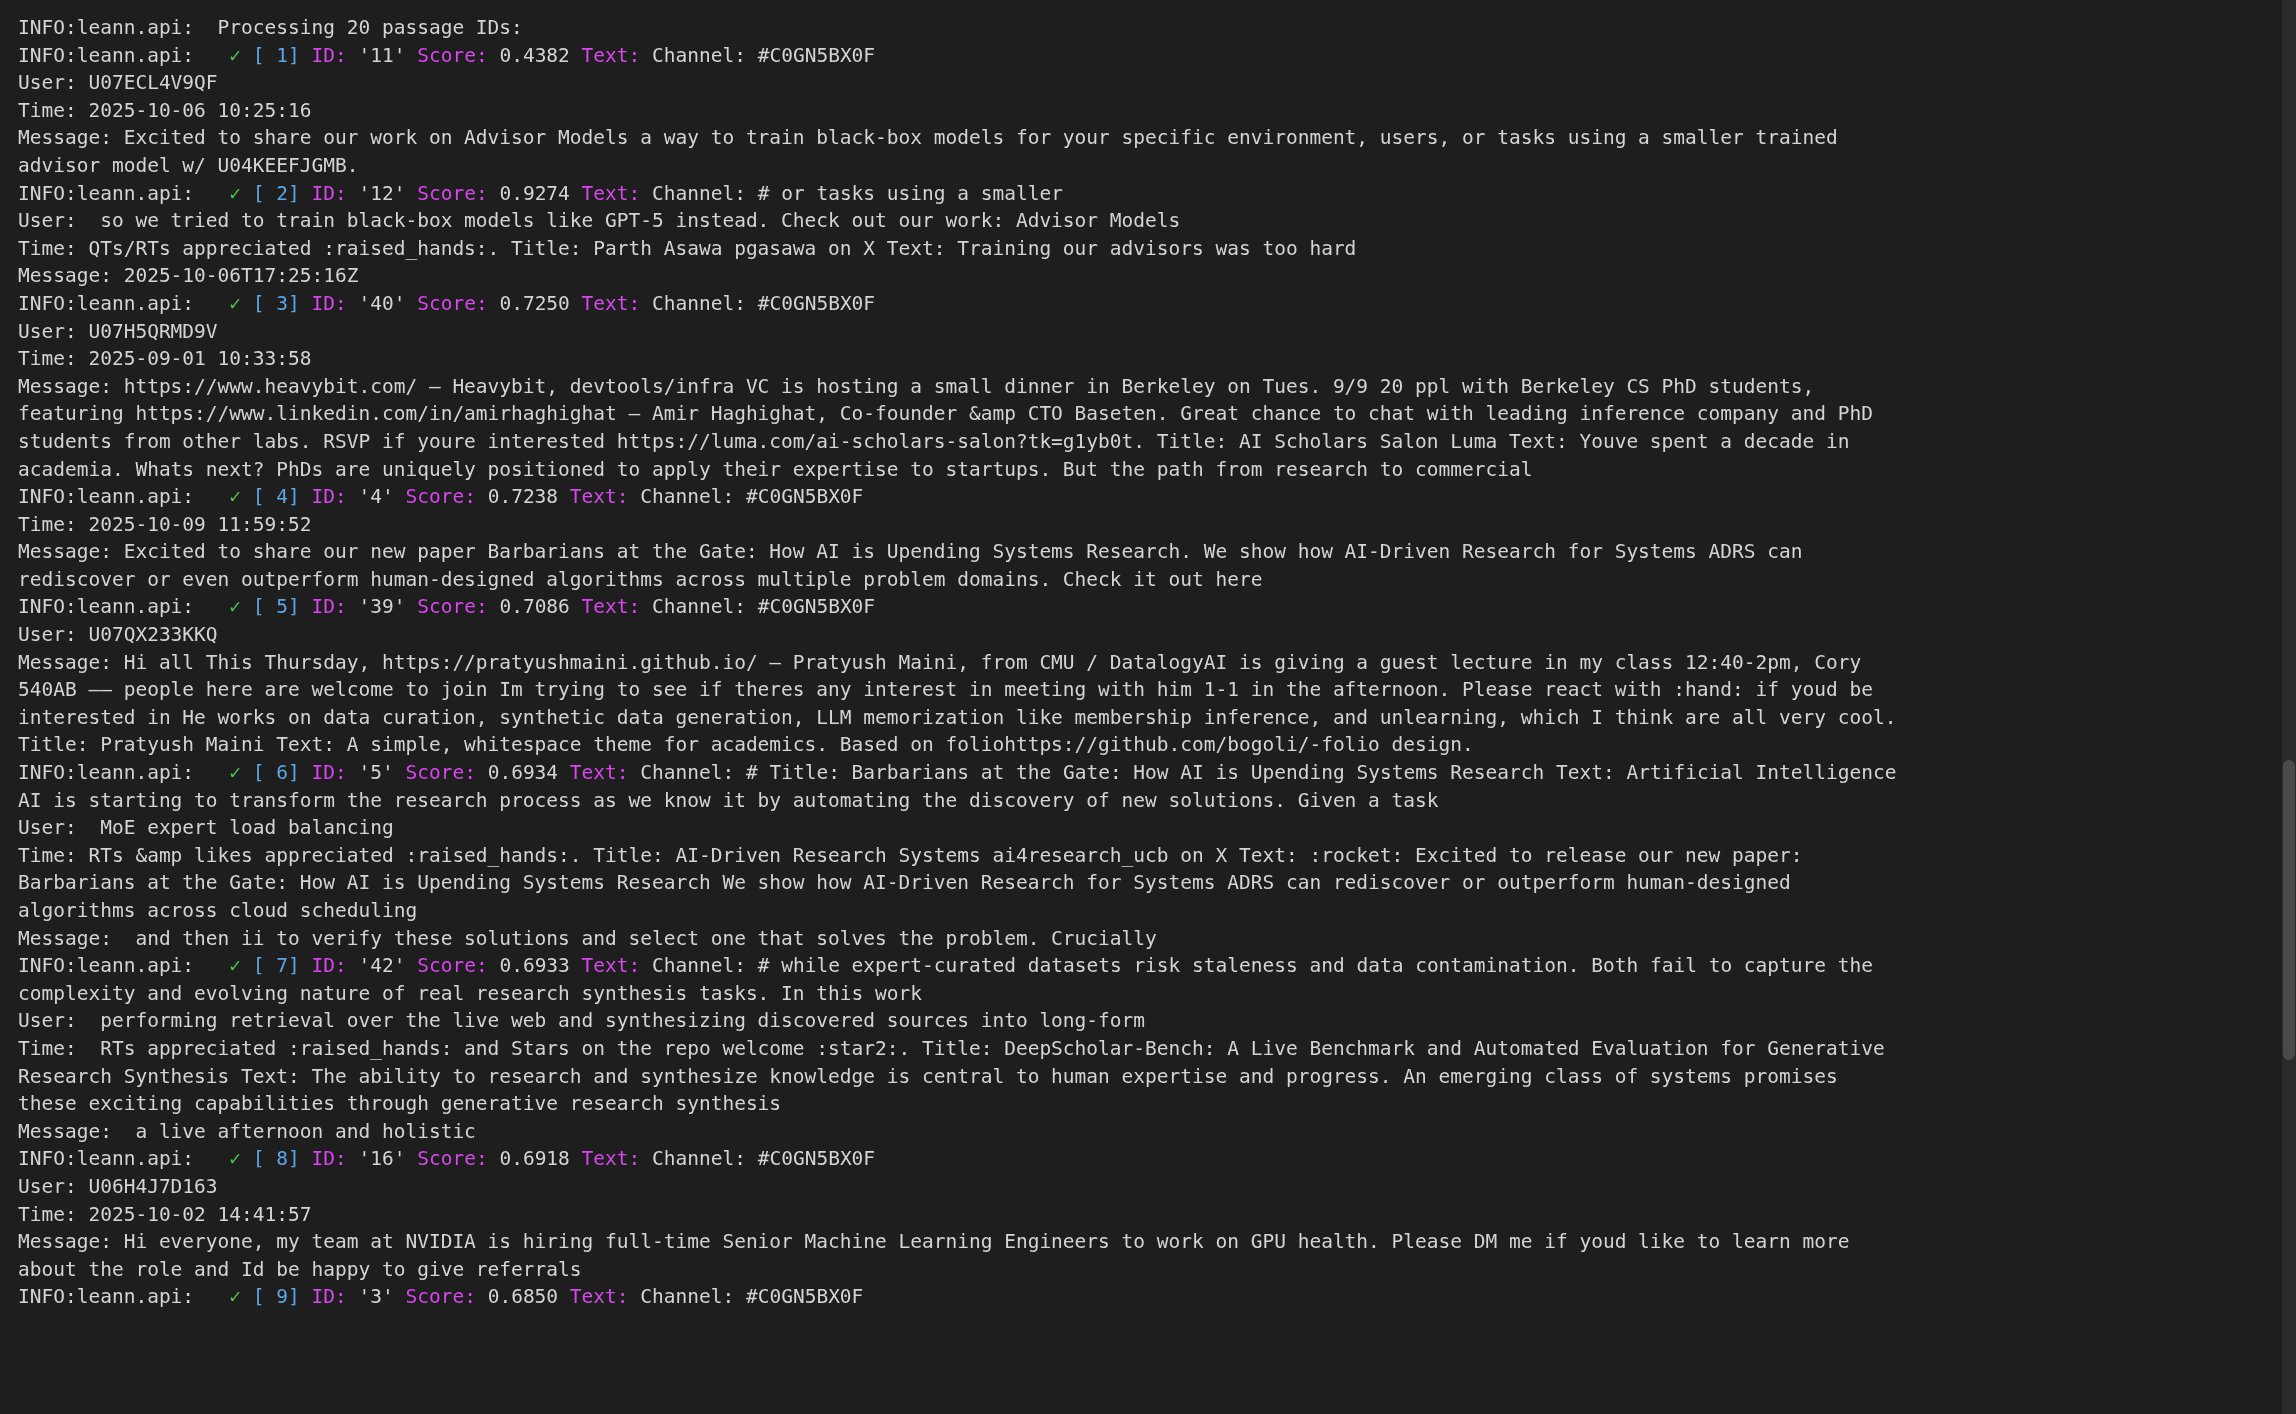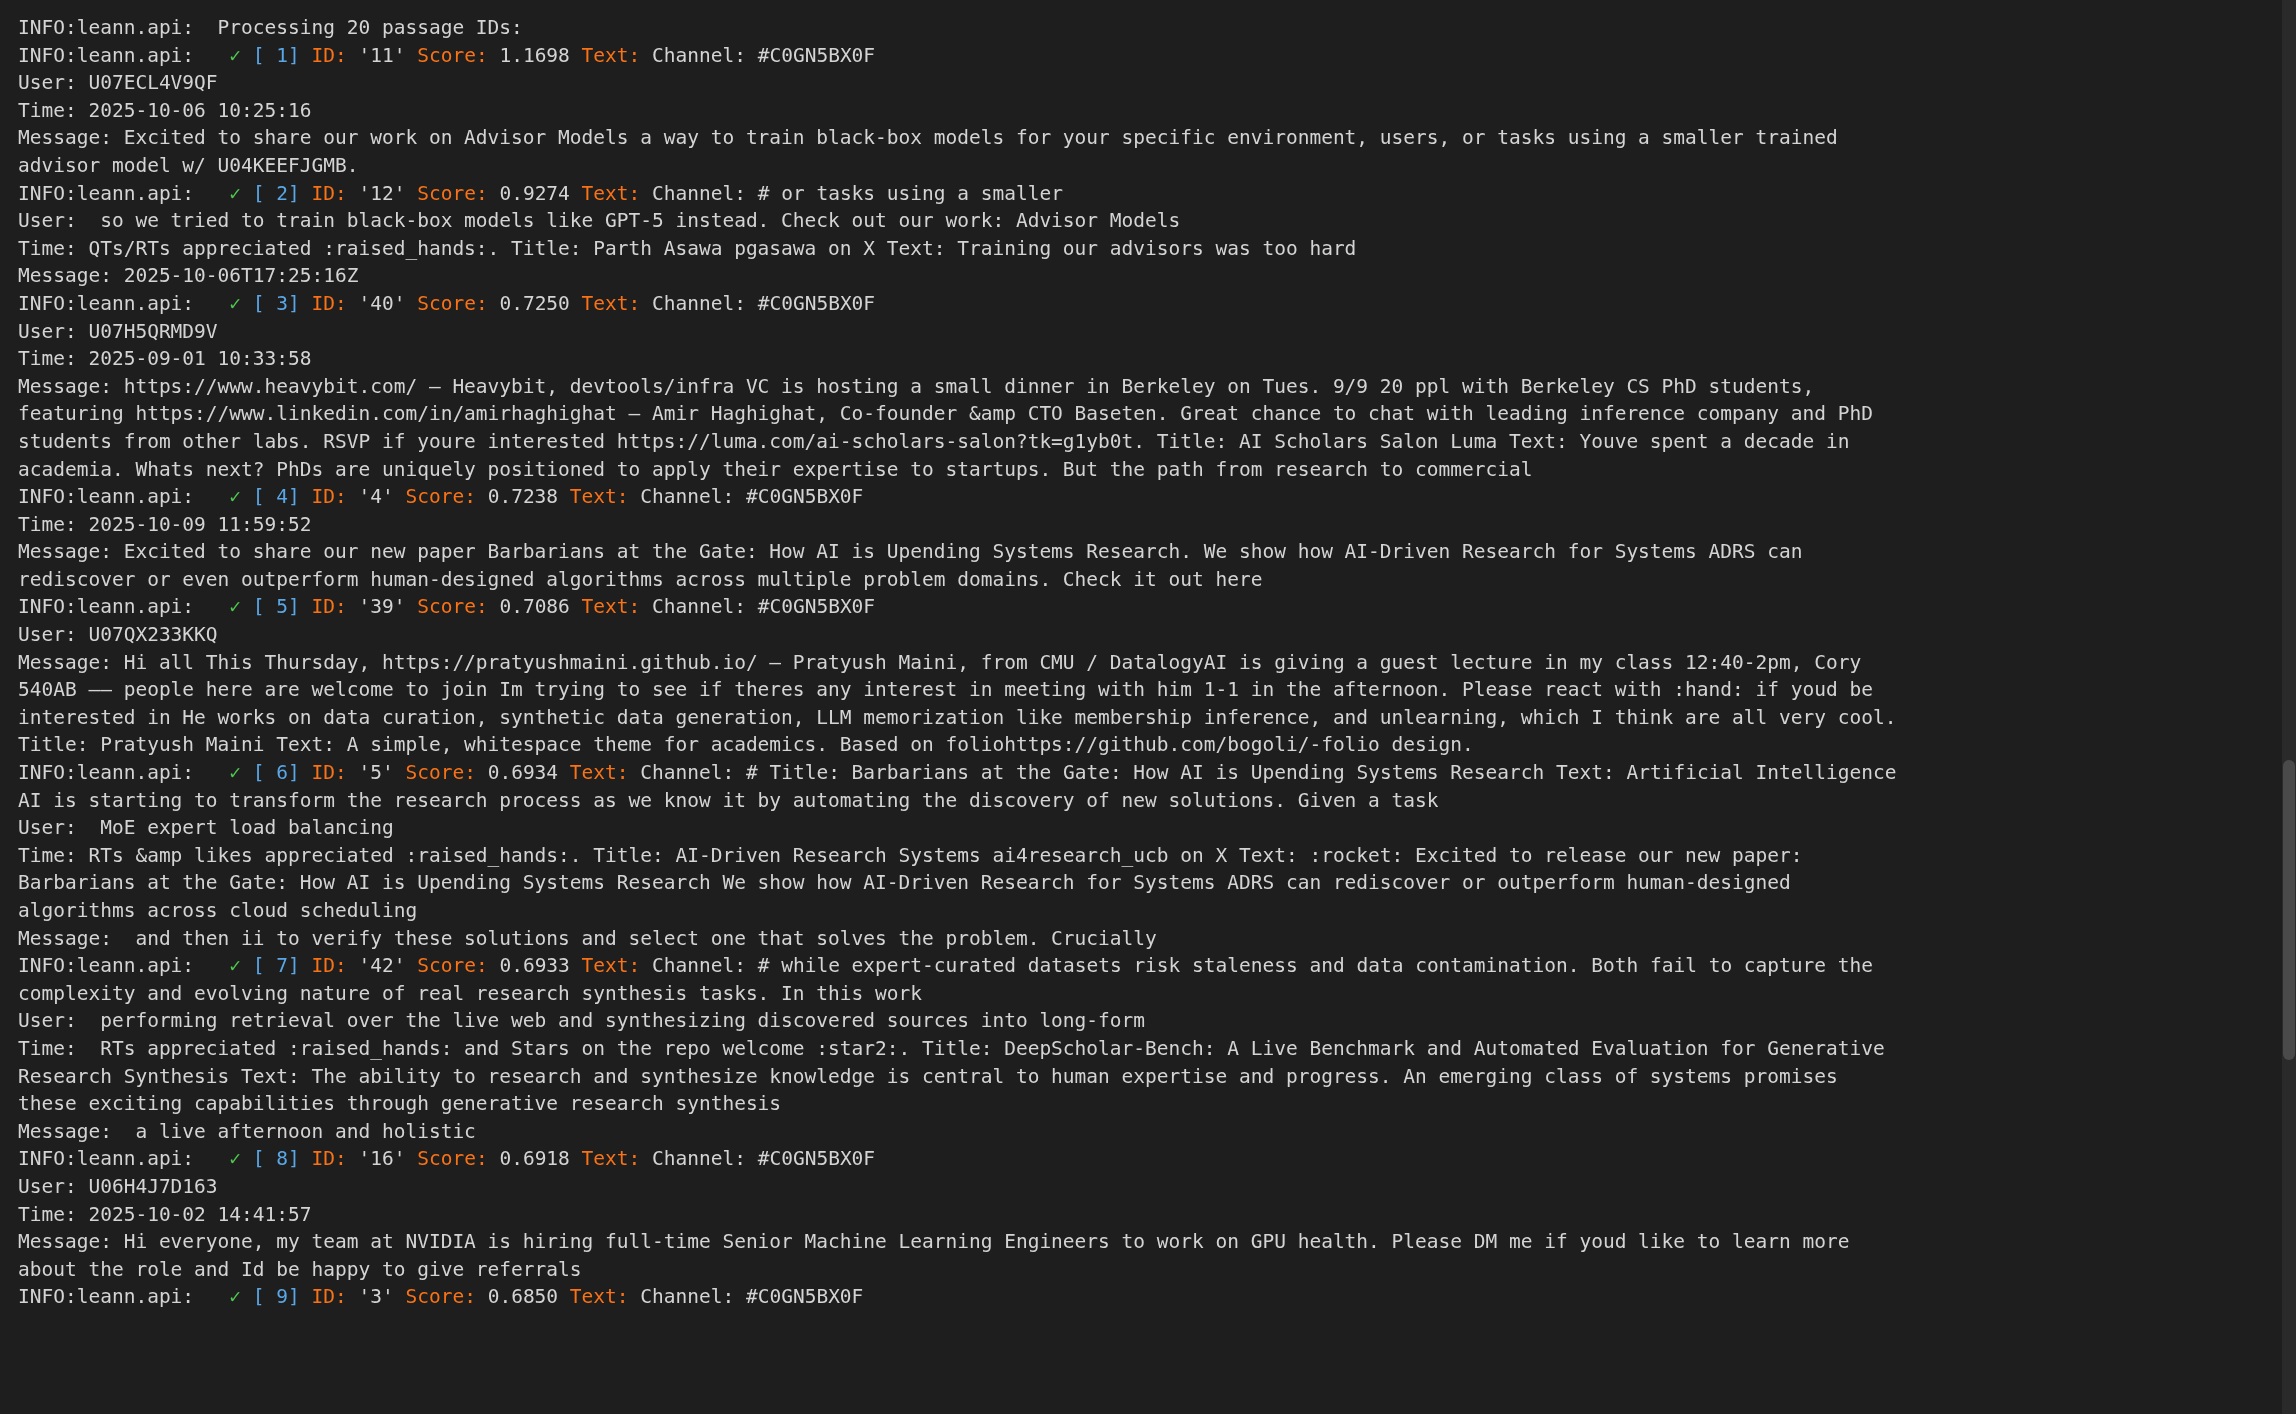--- a/index.html
+++ b/index.html
@@ -29,21 +29,21 @@
     line-height: 27.6px;
     white-space: pre-wrap;
     word-break: break-word;
     color: #d4d4d4;
     letter-spacing: 0px;
   }
   .tok { white-space: pre-wrap; }
   .c-default { color: #d4d4d4; }
   .c-check   { color: #4ec94e; }
   .c-idx     { color: #5aa7e8; }
-  .c-key     { color: #f97316; }
+  .c-key     { color: #d946ef; }
   .scrollbar-right {
     position: absolute;
     right: 0;
     top: 0;
     width: 14px;
     height: 1414px;
     background: #2a2a2a;
   }
   .scrollbar-thumb {
     position: absolute;
@@ -54,21 +54,21 @@
     background: #4a4a4a;
     border-radius: 6px;
   }
 </style>
 </head>
 <body>
 
 <div id="terminal">
   <div id="log">
       <div class="line"><span class="tok c-default">INFO:leann.api:  Processing 20 passage IDs:</span></div>
-      <div class="line"><span class="tok c-default">INFO:leann.api:   </span><span class="tok c-check">✓</span><span class="tok c-idx"> [ 1] </span><span class="tok c-key">ID:</span><span class="tok c-default"> '11' </span><span class="tok c-key">Score:</span><span class="tok c-default"> 1.1698 </span><span class="tok c-key">Text:</span><span class="tok c-default"> Channel: #C0GN5BX0F</span></div>
+      <div class="line"><span class="tok c-default">INFO:leann.api:   </span><span class="tok c-check">✓</span><span class="tok c-idx"> [ 1] </span><span class="tok c-key">ID:</span><span class="tok c-default"> '11' </span><span class="tok c-key">Score:</span><span class="tok c-default"> 0.4382 </span><span class="tok c-key">Text:</span><span class="tok c-default"> Channel: #C0GN5BX0F</span></div>
       <div class="line"><span class="tok c-default">User: U07ECL4V9QF</span></div>
       <div class="line"><span class="tok c-default">Time: 2025-10-06 10:25:16</span></div>
       <div class="line"><span class="tok c-default">Message: Excited to share our work on Advisor Models a way to train black-box models for your specific environment, users, or tasks using a smaller trained advisor model w/ U04KEEFJGMB.</span></div>
       <div class="line"><span class="tok c-default">INFO:leann.api:   </span><span class="tok c-check">✓</span><span class="tok c-idx"> [ 2] </span><span class="tok c-key">ID:</span><span class="tok c-default"> '12' </span><span class="tok c-key">Score:</span><span class="tok c-default"> 0.9274 </span><span class="tok c-key">Text:</span><span class="tok c-default"> Channel: # or tasks using a smaller</span></div>
       <div class="line"><span class="tok c-default">User:  so we tried to train black-box models like GPT-5 instead. Check out our work: Advisor Models</span></div>
       <div class="line"><span class="tok c-default">Time: QTs/RTs appreciated :raised_hands:. Title: Parth Asawa pgasawa on X Text: Training our advisors was too hard</span></div>
       <div class="line"><span class="tok c-default">Message: 2025-10-06T17:25:16Z</span></div>
       <div class="line"><span class="tok c-default">INFO:leann.api:   </span><span class="tok c-check">✓</span><span class="tok c-idx"> [ 3] </span><span class="tok c-key">ID:</span><span class="tok c-default"> '40' </span><span class="tok c-key">Score:</span><span class="tok c-default"> 0.7250 </span><span class="tok c-key">Text:</span><span class="tok c-default"> Channel: #C0GN5BX0F</span></div>
       <div class="line"><span class="tok c-default">User: U07H5QRMD9V</span></div>
       <div class="line"><span class="tok c-default">Time: 2025-09-01 10:33:58</span></div>

